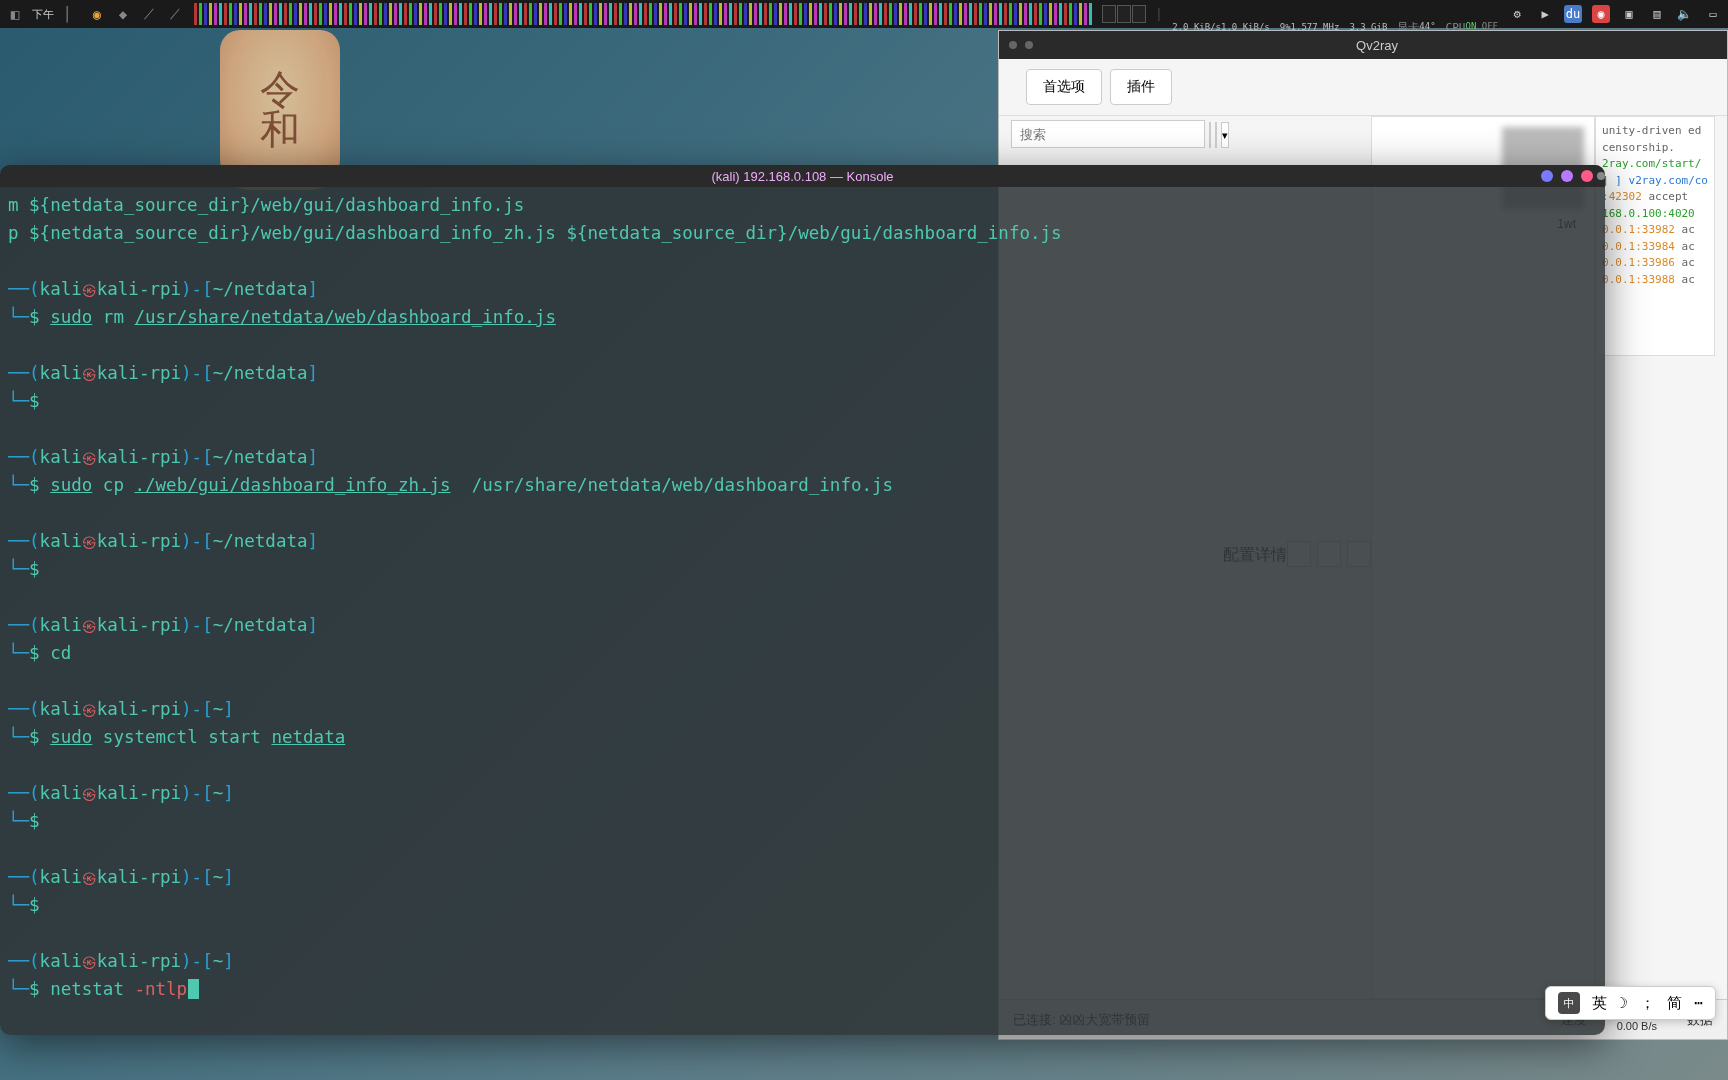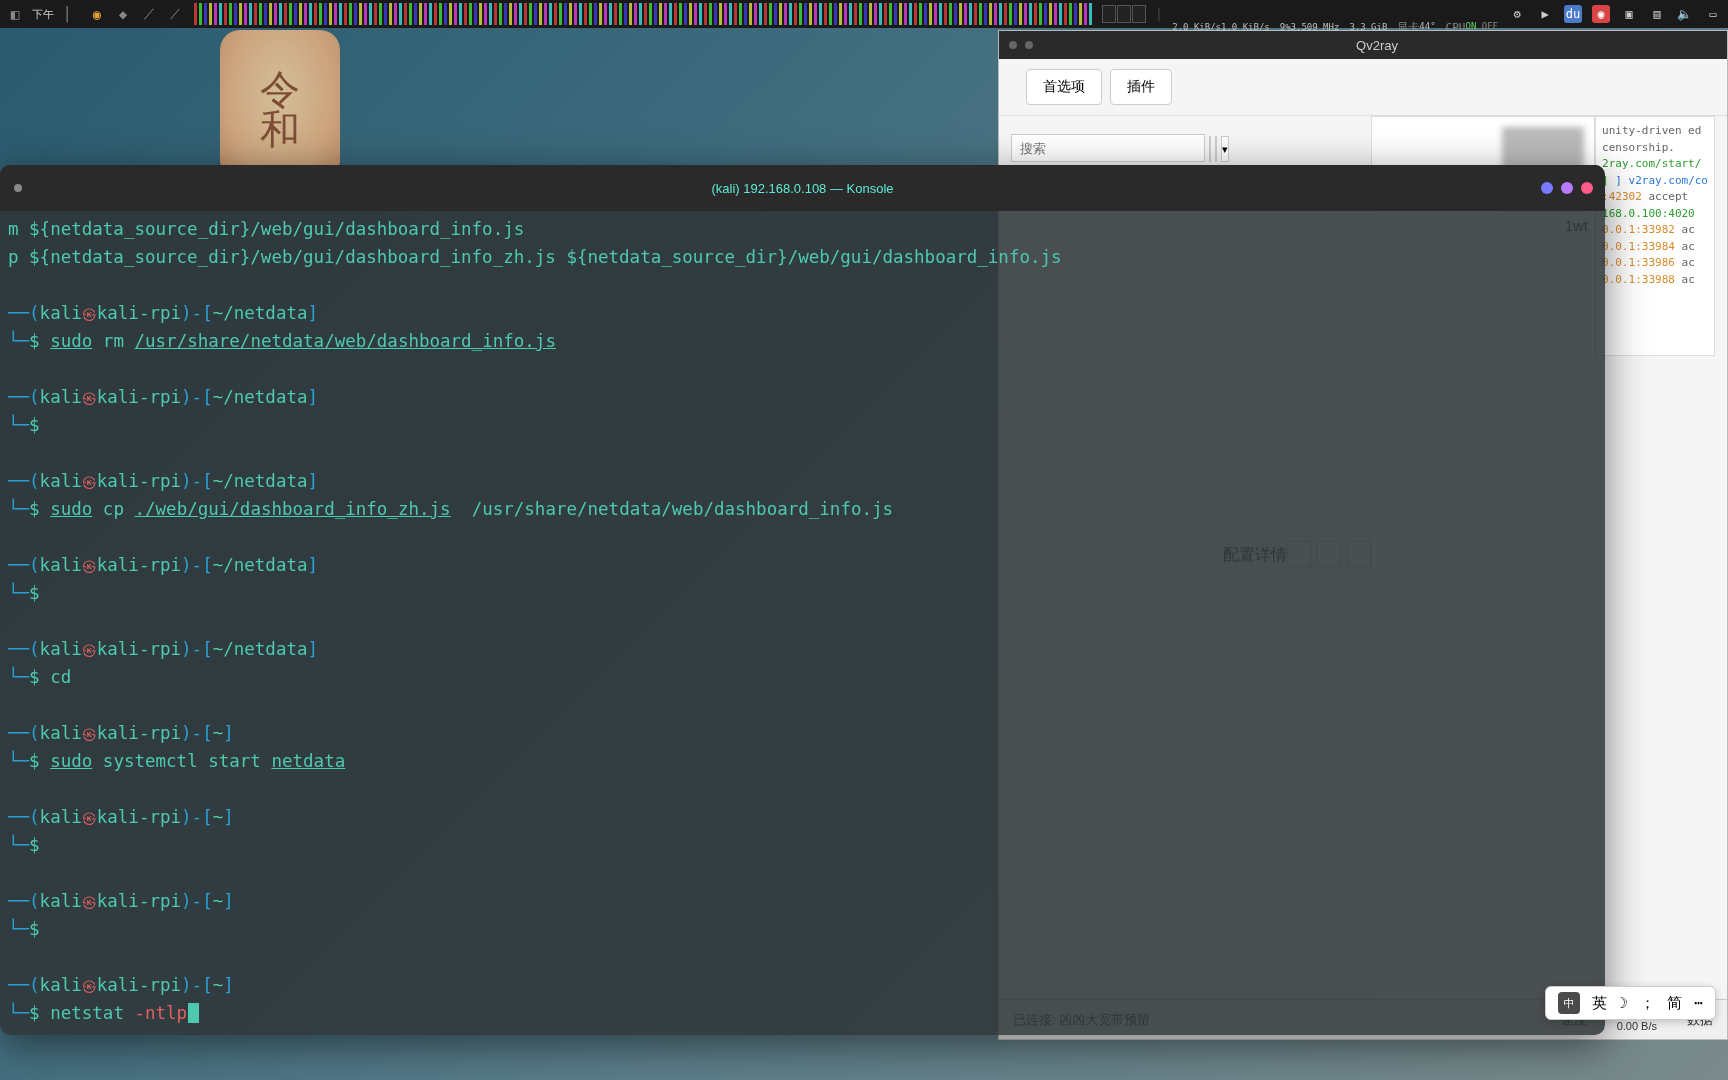--- a/index.html
+++ b/index.html
@@ -73,26 +73,27 @@
   position: absolute;
   top: 165px; left: 0;
   width: 1605px; height: 870px;
   background: #2e3436dd;
   border-radius: 10px;
   box-shadow: 0 10px 40px rgba(0,0,0,0.5);
   overflow: hidden;
   display:flex; flex-direction:column;
 }
 .terminal-titlebar {
-  height: 46px;
+  height: 22px;
   background: #2a2a2a;
   display: flex; align-items: center;
-  color: #5eead4; font-size: 13px;
+  color: #f0abfc; font-size: 13px;
   position: relative;
   font-family: -apple-system, sans-serif;
+  justify-content: flex-end;
 }
 .terminal-tab-dot { width:8px; height:8px; border-radius:50%; background:#888; margin-left:14px; }
 .terminal-title { position:absolute; left:50%; transform:translateX(-50%); }
 .terminal-traffic { position:absolute; right:12px; display:flex; gap:8px; }
 .traffic-dot { width:12px; height:12px; border-radius:50%; }
 .traffic-min { background:#7a7aff; }
 .traffic-max { background:#b87aff; }
 .traffic-close { background:#ff5a8a; }
 
 .terminal-body {
@@ -132,29 +133,29 @@
 .qv2ray-toolbar {
   padding: 10px 27px; display:flex; gap:8px;
   background:#f5f5f5; border-bottom:1px solid #ddd;
 }
 .qv-btn {
   padding: 8px 16px; background:#fff; border:1px solid #ccc;
   border-radius:4px; font-size:14px; cursor:pointer;
 }
 .qv2ray-body { flex:1; display:flex; padding:0 12px 0 12px; gap:12px; overflow:hidden;}
 .qv-left { width: 200px; display:flex; flex-direction:column; gap:6px;}
-.qv-search-row { display:flex; gap:4px; align-items:flex-end; margin-top:18px;}
+.qv-search-row { display:flex; gap:4px; align-items:flex-end; margin-top:4px;}
 .qv-search { flex:1; height:28px; border:1px solid #ccc; padding:0 8px; font-size:13px;}
 .qv-smallbtn { width:24px; height:26px; border:1px solid #ccc; background:#fff; font-size:11px;}
 .qv-right { flex:1; display:flex; flex-direction:row;}
 .qv-section-title { font-size:16px; margin:4px 0 8px 0; color:#333;}
 .qv-row-btns { display:flex; gap:6px; justify-content:flex-end; margin-bottom:8px;}
 .qv-detail-box { flex:1; background:#fff; border:1px solid #ddd; position:relative; overflow:hidden;}
 .qv-qr { position:absolute; top:10px; right:10px; width:82px; height:82px; background:#bbb; filter:blur(3px);}
-.qv-qr-label { position:absolute; top:100px; right:6px; font-size:15px; color:#333;}
+.qv-qr-label { position:absolute; top:100px; right:18px; font-size:12px; color:#333;}
 
 .qv-log-box { height:240px; background:#fff; border:1px solid #ddd; padding:6px; font-family:monospace; font-size:11px; overflow:hidden; line-height:1.5;}
 .log-gray{ color:#666;} .log-green{color:#2a9d2a;} .log-blue{color:#2a7ad9;} .log-orange{color:#d98a2a;}
 
 .qv-statusbar {
   height:40px; border-top:1px solid #ccc; background:#f0f0f0;
   display:flex; align-items:center; padding:0 14px; font-size:13px; color:#333;
   justify-content:space-between;
 }
 .qv-status-right { display:flex; gap:30px; align-items:center;}
@@ -192,21 +193,21 @@
         <div class="widget-box"></div>
         <div class="widget-box"></div>
     </div>
     <span style="color:#555">│</span>
     <div class="menubar-stat">
       <span>2.0 KiB/s</span>
       <span>1.0 KiB/s</span>
     </div>
     <div class="menubar-stat">
       <span>9%</span>
-      <span>3.509 MHz</span>
+      <span>1.577 MHz</span>
     </div>
     <div class="menubar-stat">
       <span>3.3 GiB</span>
     </div>
     <div class="menubar-stat">
       <span class="label">显卡</span>
       <span>44°</span>
     </div>
     <div class="menubar-stat">
       <span class="label">CPU</span>

